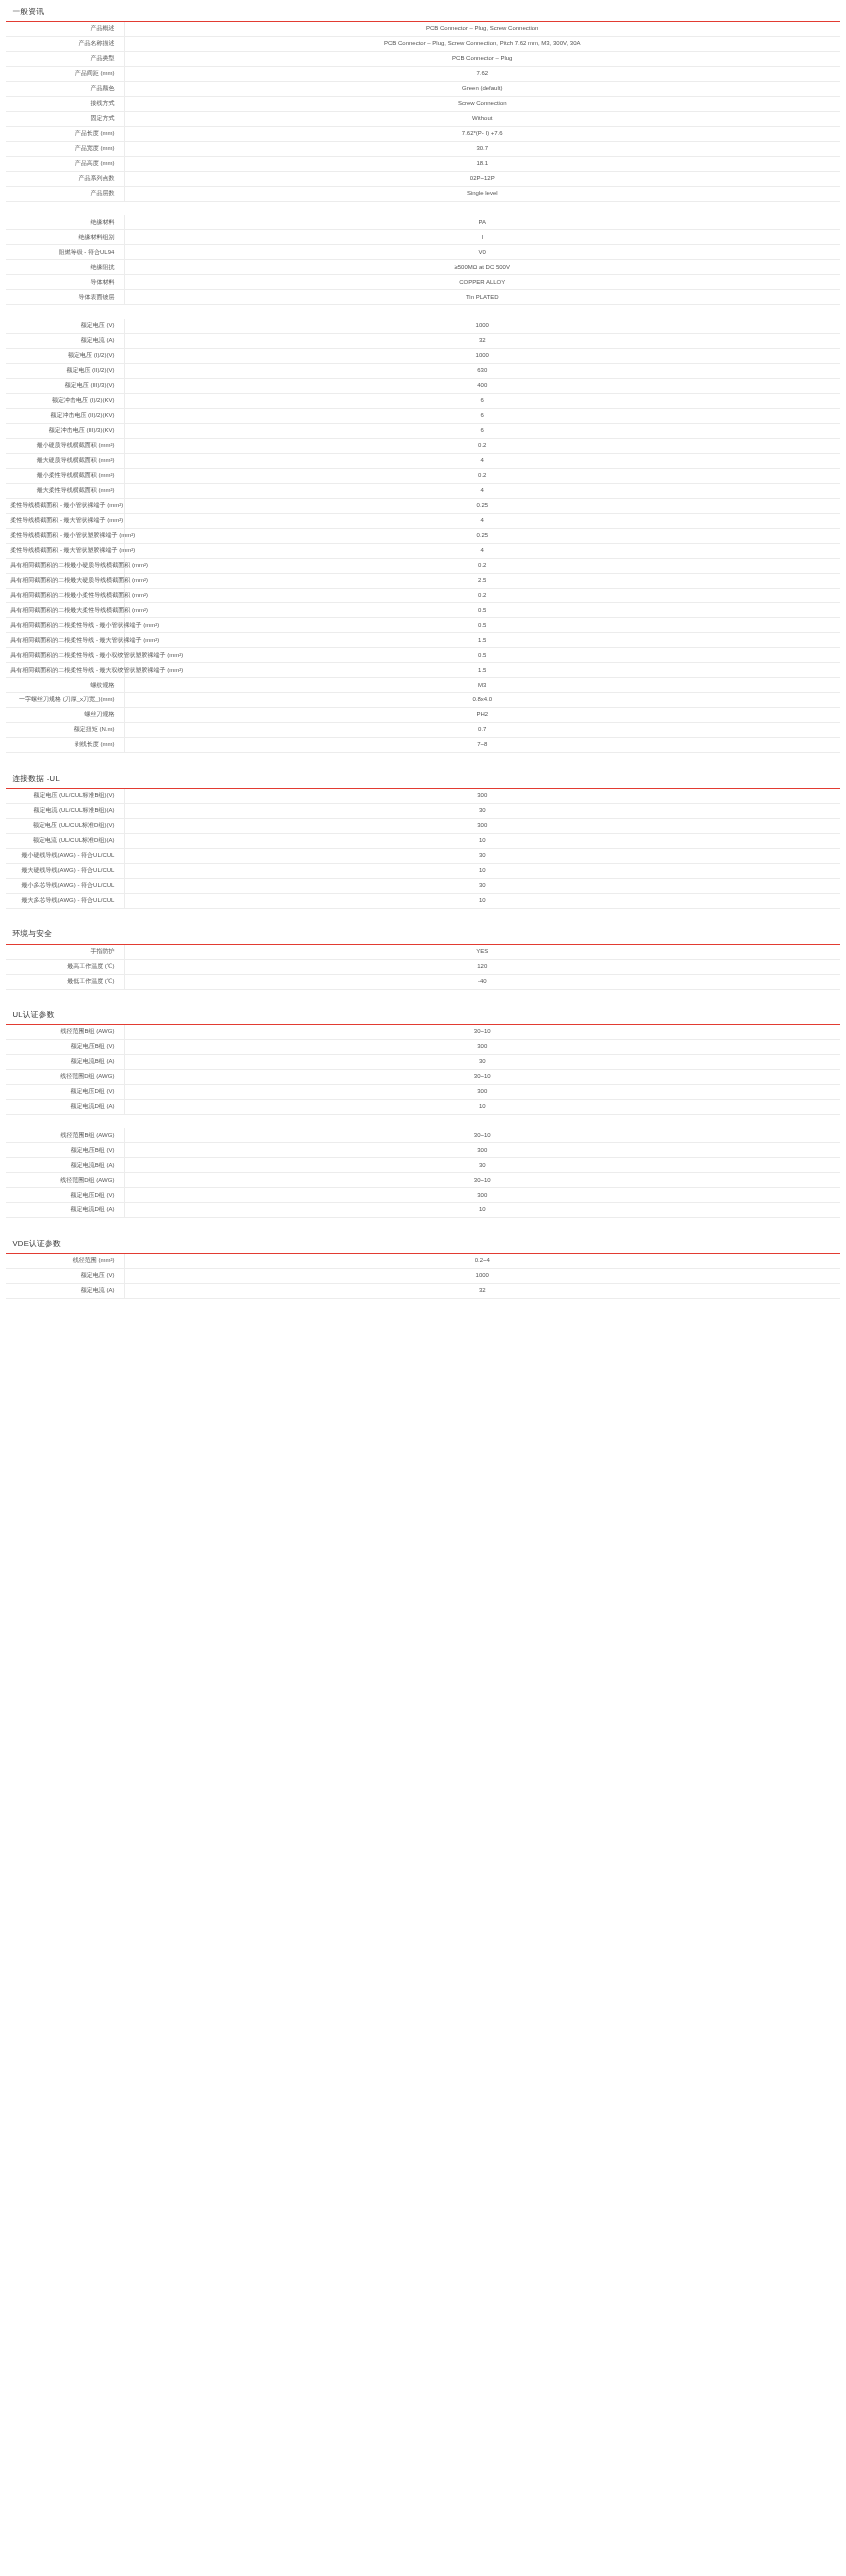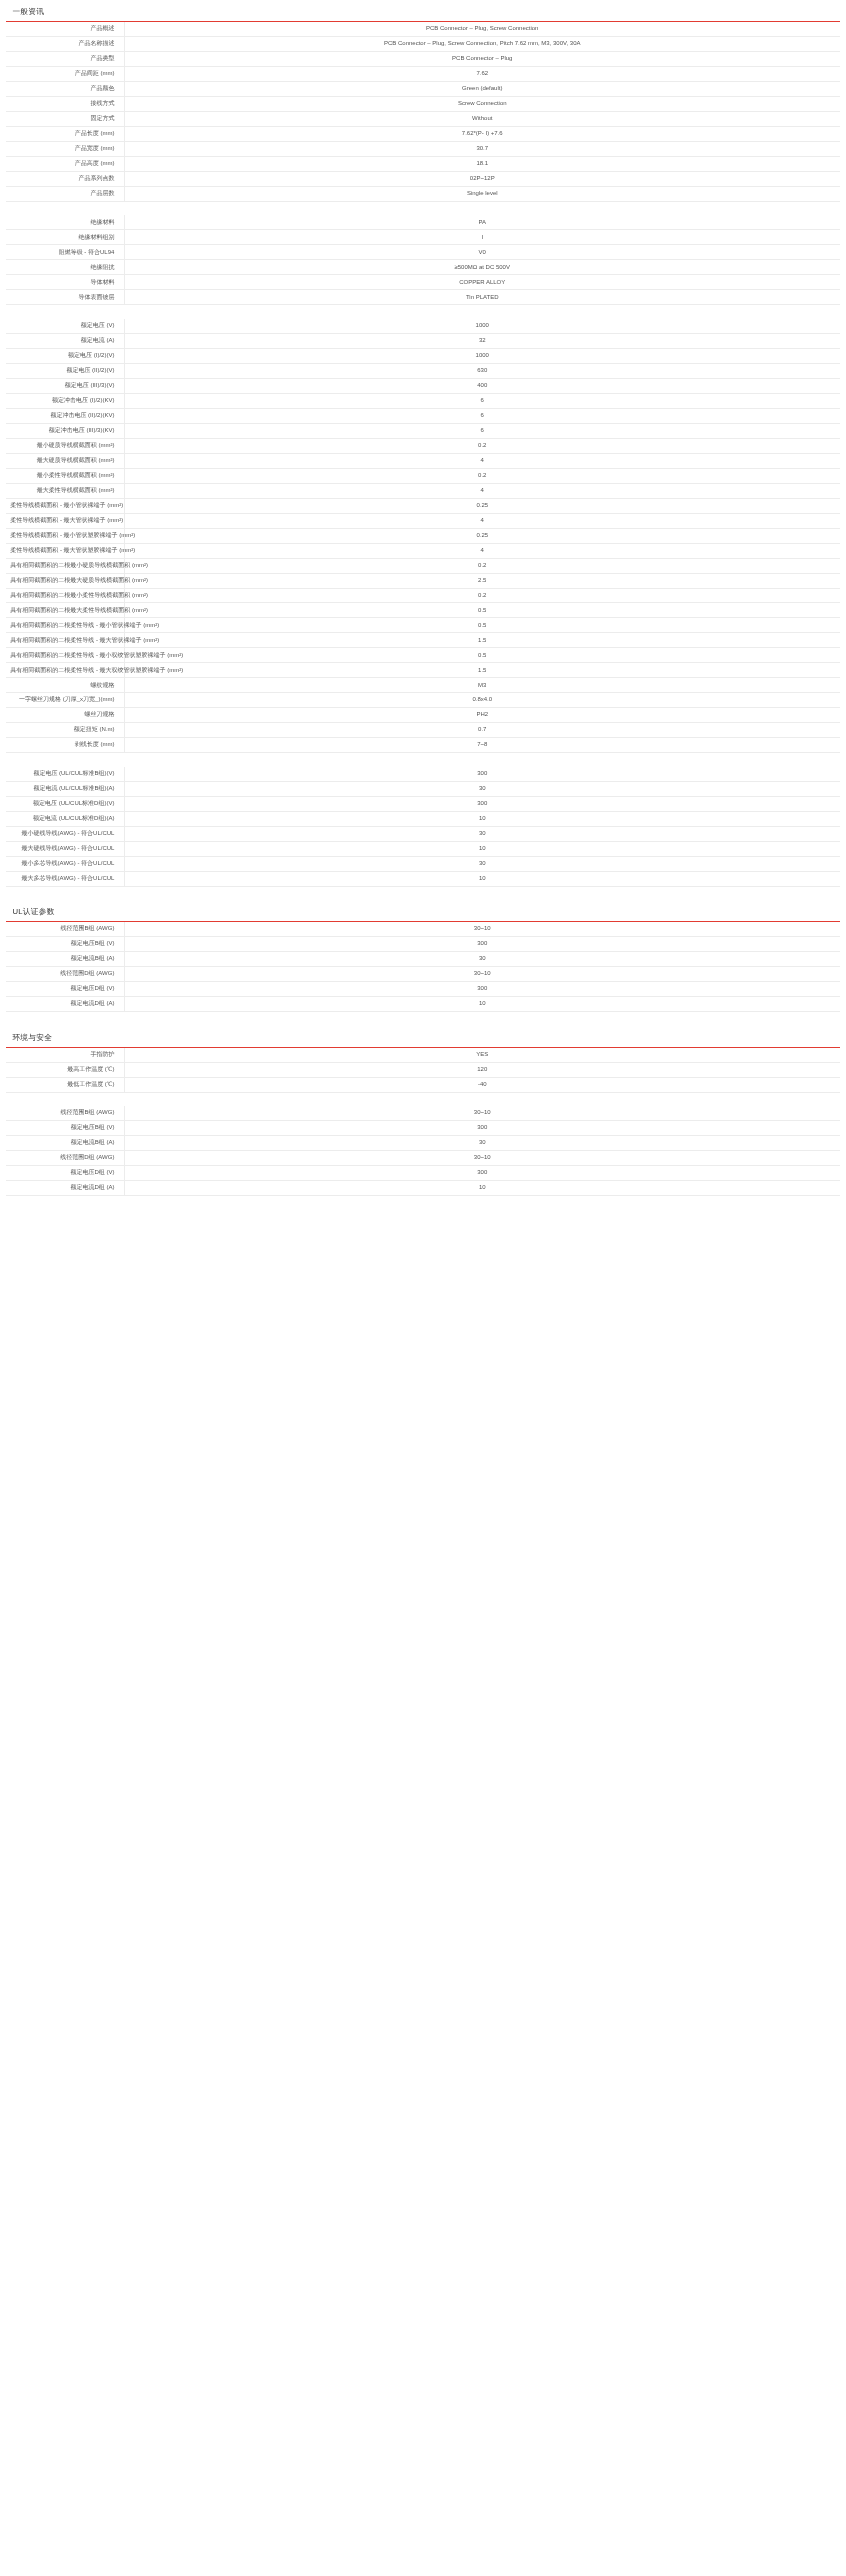--- a/index.html
+++ b/index.html
@@ -279,20 +279,21 @@
           </tr>
           <tr>
             <td class="label">剥线长度 (mm)</td>
             <td class="value">7~8</td>
           </tr>
         </tbody>
       </table>
       <div class="spacer-lg"></div>
     </div>
     <div class="section">
+      <div class="section-header"><span class="section-title">连接数据 -UL</span><span class="accent"></span></div>
       <table class="spec">
         <tbody>
           <tr>
             <td class="label">额定电压 (UL/CUL标准B组)(V)</td>
             <td class="value">300</td>
           </tr>
           <tr>
             <td class="label">额定电流 (UL/CUL标准B组)(A)</td>
             <td class="value">30</td>
           </tr>
@@ -318,20 +319,40 @@
           </tr>
           <tr>
             <td class="label">最大多芯导线(AWG) - 符合UL/CUL</td>
             <td class="value">10</td>
           </tr>
         </tbody>
       </table>
       <div class="spacer-lg"></div>
     </div>
     <div class="section">
+      <div class="section-header"><span class="section-title">环境与安全</span><span class="accent"></span></div>
+      <table class="spec">
+        <tbody>
+          <tr>
+            <td class="label">手指防护</td>
+            <td class="value">YES</td>
+          </tr>
+          <tr>
+            <td class="label">最高工作温度 (℃)</td>
+            <td class="value">120</td>
+          </tr>
+          <tr>
+            <td class="label">最低工作温度 (℃)</td>
+            <td class="value">-40</td>
+          </tr>
+        </tbody>
+      </table>
+      <div class="spacer-lg"></div>
+    </div>
+    <div class="section">
       <div class="section-header"><span class="section-title">UL认证参数</span><span class="accent"></span></div>
       <table class="spec">
         <tbody>
           <tr>
             <td class="label">线径范围B组 (AWG)</td>
             <td class="value">30~10</td>
           </tr>
           <tr>
             <td class="label">额定电压B组 (V)</td>
             <td class="value">300</td>
@@ -350,40 +371,20 @@
           </tr>
           <tr>
             <td class="label">额定电流D组 (A)</td>
             <td class="value">10</td>
           </tr>
         </tbody>
       </table>
       <div class="spacer-lg"></div>
     </div>
     <div class="section">
-      <div class="section-header"><span class="section-title">环境与安全</span><span class="accent"></span></div>
-      <table class="spec">
-        <tbody>
-          <tr>
-            <td class="label">手指防护</td>
-            <td class="value">YES</td>
-          </tr>
-          <tr>
-            <td class="label">最高工作温度 (℃)</td>
-            <td class="value">120</td>
-          </tr>
-          <tr>
-            <td class="label">最低工作温度 (℃)</td>
-            <td class="value">-40</td>
-          </tr>
-        </tbody>
-      </table>
-      <div class="spacer-lg"></div>
-    </div>
-    <div class="section">
       <table class="spec">
         <tbody>
           <tr>
             <td class="label">线径范围B组 (AWG)</td>
             <td class="value">30~10</td>
           </tr>
           <tr>
             <td class="label">额定电压B组 (V)</td>
             <td class="value">300</td>
           </tr>
@@ -395,19 +396,39 @@
             <td class="label">线径范围D组 (AWG)</td>
             <td class="value">30~10</td>
           </tr>
           <tr>
             <td class="label">额定电压D组 (V)</td>
             <td class="value">300</td>
           </tr>
           <tr>
             <td class="label">额定电流D组 (A)</td>
             <td class="value">10</td>
+          </tr>
+        </tbody>
+      </table>
+      <div class="spacer-lg"></div>
+    </div>
+    <div class="section">
+      <div class="section-header"><span class="section-title">VDE认证参数</span><span class="accent"></span></div>
+      <table class="spec">
+        <tbody>
+          <tr>
+            <td class="label">线径范围 (mm²)</td>
+            <td class="value">0.2~4</td>
+          </tr>
+          <tr>
+            <td class="label">额定电压 (V)</td>
+            <td class="value">1000</td>
+          </tr>
+          <tr>
+            <td class="label">额定电流 (A)</td>
+            <td class="value">32</td>
           </tr>
         </tbody>
       </table>
       <div class="spacer-lg"></div>
     </div>
   </div>
 
 
 </body></html>

